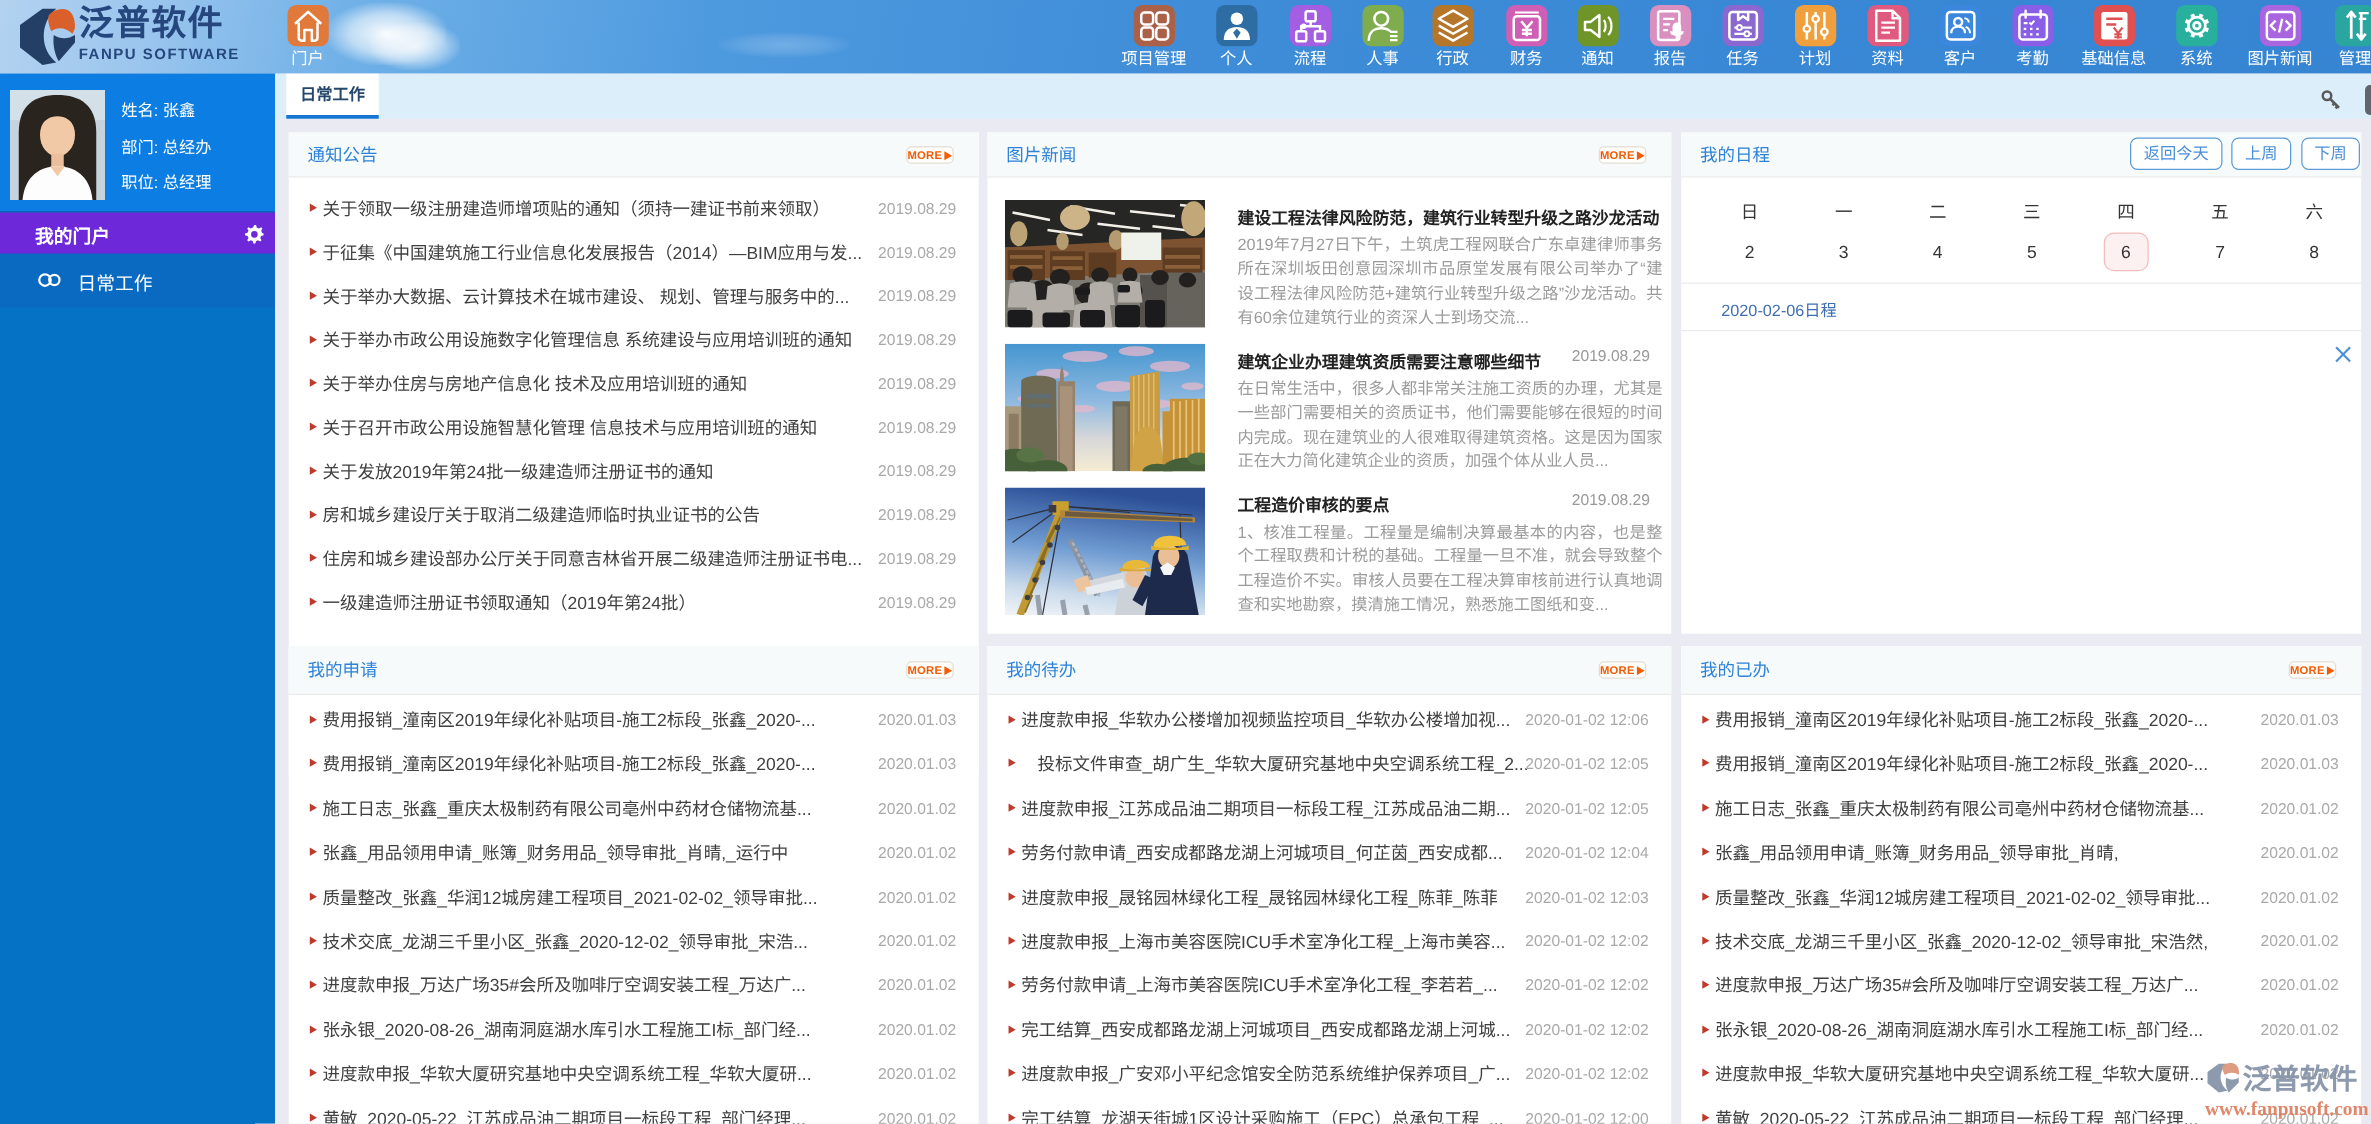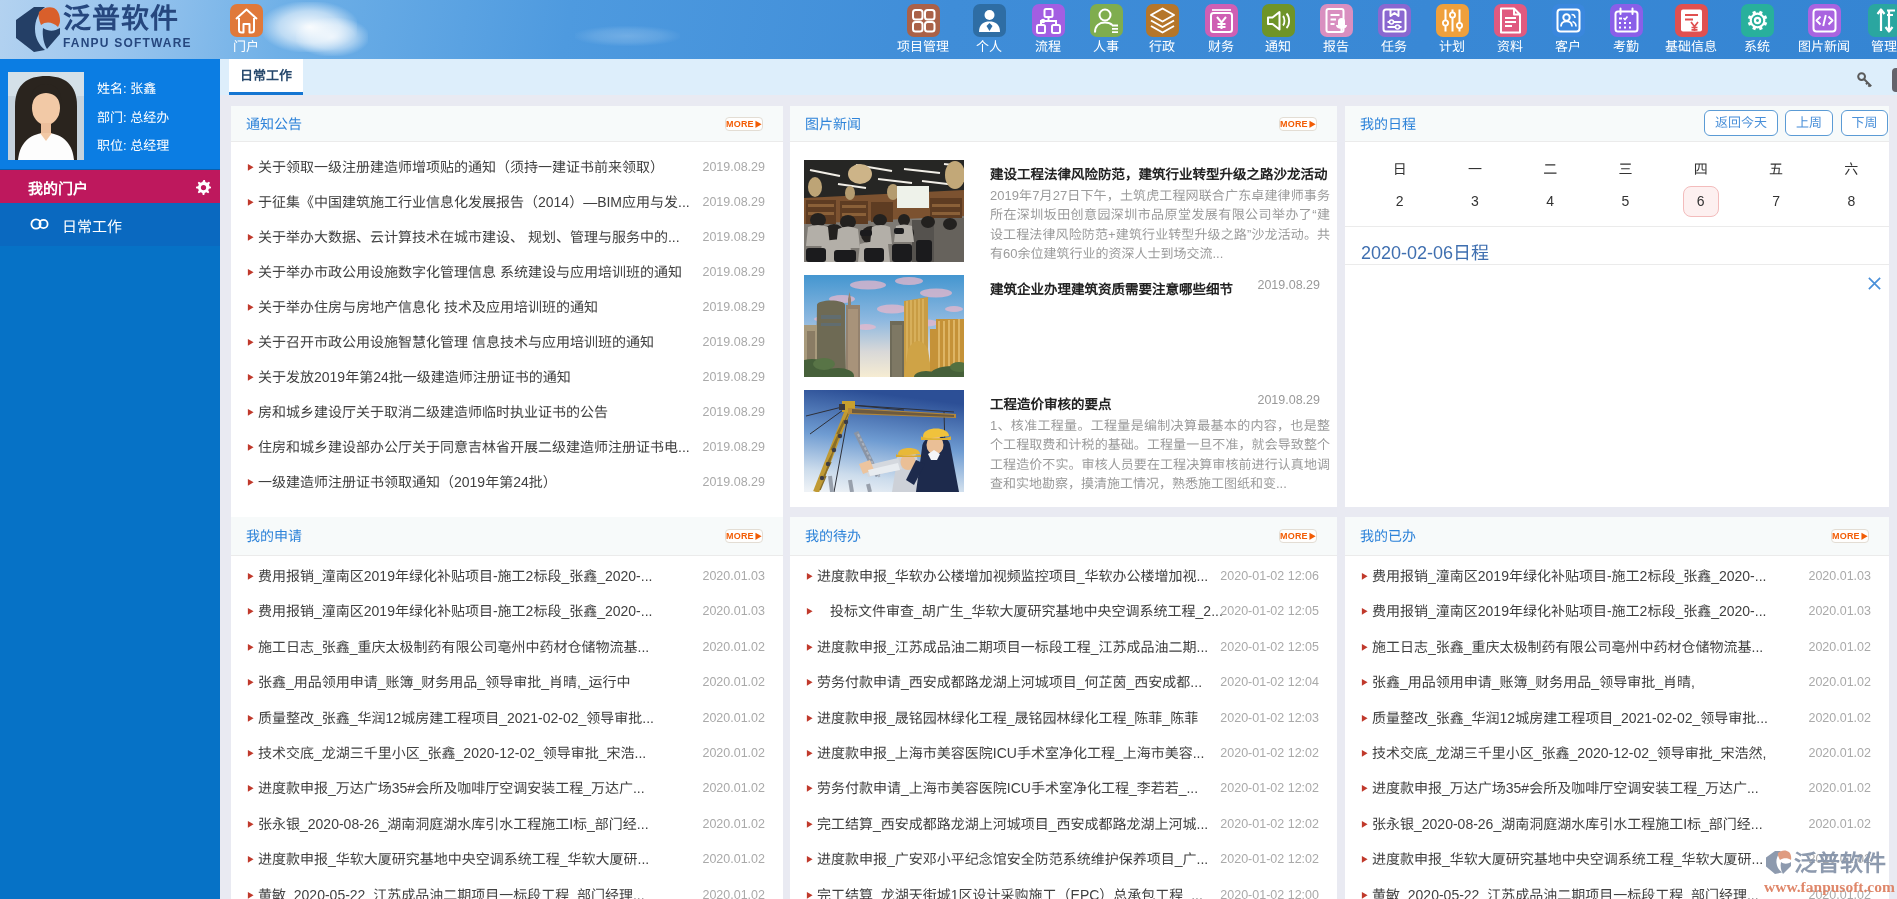--- a/index.html
+++ b/index.html
@@ -18,21 +18,21 @@
 .nav { position:absolute; top:4px; width:80px; text-align:center; }
 .nav .ic { width:33px; height:33px; border-radius:7px; margin:0 auto; position:relative; }
 .nav .lb { margin-top:3px; color:#fff; font-size:13px; line-height:14px; white-space:nowrap; }
 .nav svg { position:absolute; left:0; top:0; }
 
 #sidebar { position:absolute; left:0; top:59px; width:220px; height:840px; background:#0672c6; }
 #userbox { position:absolute; left:0; top:0; width:220px; height:110px; background:#0b7de3; }
 #photo { position:absolute; left:8px; top:13px; width:76px; height:88px; }
 .uline { position:absolute; left:97px; color:#fff; font-size:13px; }
 #sdivider { position:absolute; left:0; top:110px; width:220px; height:1px; background:#0a5fae; }
-#myportal { position:absolute; left:0; top:111px; width:220px; height:33px; background:#be185d; color:#fff; }
+#myportal { position:absolute; left:0; top:111px; width:220px; height:33px; background:#6d28d9; color:#fff; }
 #myportal .t { position:absolute; left:28px; top:7px; font-size:15px; font-weight:bold; }
 #dailywork { position:absolute; left:0; top:144px; width:220px; height:43px; background:#0a69c0; color:#fff; }
 #dailywork .t { position:absolute; left:62px; top:12px; font-size:15px; }
 
 #content { position:absolute; left:220px; top:59px; width:1677px; height:840px; background:#e9eaf2; }
 #tabbar { position:absolute; left:0; top:0; width:1677px; height:36px; background:#ddeefb; }
 #tab1 { position:absolute; left:9px; top:0; width:74px; height:36px; background:#fff; border-bottom:3px solid #1576d2; color:#25476b; font-size:13px; font-weight:bold; text-align:center; line-height:33px; }
 .panel { position:absolute; background:#fff; }
 .phead { position:relative; width:100%; background:#f7fafa; border-bottom:1px solid #ebebeb; }
 .phead .ht { position:absolute; left:15px; color:#2e83d9; font-size:14px; }
@@ -529,20 +529,21 @@
             <ellipse cx="8" cy="96" rx="20" ry="12"></ellipse>
             <ellipse cx="34" cy="101" rx="16" ry="8"></ellipse>
             <ellipse cx="148" cy="100" rx="22" ry="9"></ellipse>
             <ellipse cx="122" cy="102" rx="12" ry="6"></ellipse>
           </g>
 <ellipse cx="20" cy="89" rx="11" ry="6" fill="#587446"></ellipse>
 <ellipse cx="155" cy="92" rx="9" ry="5" fill="#527040"></ellipse>
 </svg>
         <div class="ntit">建筑企业办理建筑资质需要注意哪些细节</div>
         <div class="ndt">2019.08.29</div>
+        <div class="ntxt">在日常生活中，很多人都非常关注施工资质的办理，尤其是一些部门需要相关的资质证书，他们需要能够在很短的时间内完成。现在建筑业的人很难取得建筑资格。这是因为国家正在大力简化建筑企业的资质，加强个体从业人员...</div>
       </div>
       <div class="news" style="top:284px;height:102px">
         <svg class="nimg" viewBox="0 0 160 102" preserveAspectRatio="none">
 <defs>
 <linearGradient id="sky3" x1="0.3" y1="0" x2="0.1" y2="1">
               <stop offset="0" stop-color="#2c4f96"></stop>
               <stop offset="0.45" stop-color="#6f9cd2"></stop>
               <stop offset="0.8" stop-color="#ccdcec"></stop>
               <stop offset="1" stop-color="#eef2f6"></stop>
             </linearGradient>
@@ -624,21 +625,21 @@
         <div>3</div>
         <div>4</div>
         <div>5</div>
         <div>
           <span id="today">6</span>
         </div>
         <div>7</div>
         <div>8</div>
       </div>
 <div style="position:absolute;left:0;top:120px;width:100%;height:1px;background:#ebebeb"></div>
-<div style="position:absolute;left:16px;top:132px;font-size:18px;color:#3f6fb0">2020-02-06日程</div>
+<div style="position:absolute;left:32px;top:132px;font-size:13px;color:#3f6fb0">2020-02-06日程</div>
 <div style="position:absolute;left:0;top:158px;width:100%;height:1px;background:#ebebeb"></div>
 <svg style="position:absolute;right:7px;top:170px" width="15" height="15" viewBox="0 0 16 16">
         <path stroke="#4a90d9" stroke-width="1.8" d="M2,2 L14,14 M14,2 L2,14"></path>
       </svg>
 </div>
 <div class="panel" style="left:11px;top:458px;width:552px;height:390px">
       <div class="phead" style="height:39px">
         <div class="ht" style="top:8px;line-height:22px">我的申请</div>
         <div class="more" style="top:12px">MORE<i>▶</i></div>
       </div>

